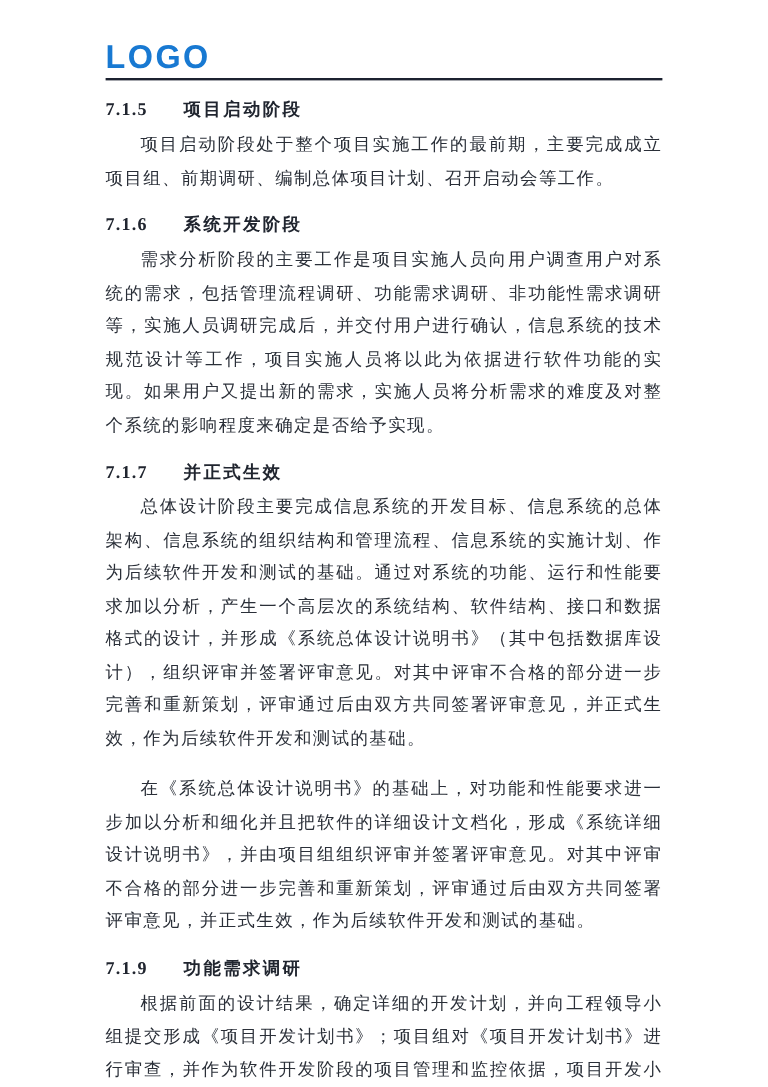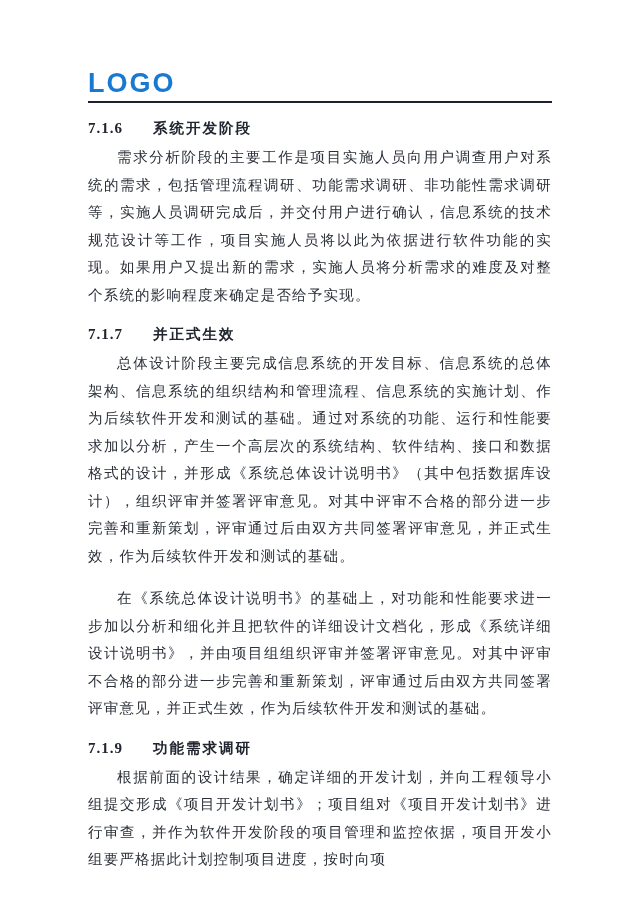--- a/index.html
+++ b/index.html
@@ -10,21 +10,21 @@
   .page {
     position: relative;
     width: 640px;
     height: 906px;
     margin: 0 auto;
     background: #ffffff;
     overflow: hidden;
     font-family: "Liberation Serif", serif;
     color: #2a2f38;
     box-sizing: border-box;
-    padding: 68px 88px 0 88px;
+    padding: 32px 88px 0 88px;
   }
   .logo {
     font-family: "Liberation Sans", sans-serif;
     font-weight: bold;
     font-size: 27px;
     line-height: 30px;
     letter-spacing: 2px;
     color: #1879d2;
     transform: scaleY(1.02);
     transform-origin: left top;
@@ -66,20 +66,27 @@
   }
 </style>
 </head>
 <body>
 
 <div class="page">
 
   <div class="logo">LOGO</div>
   <div class="header-rule"></div>
 
+  <div class="section">
+    <h2 class="section-heading">
+      <span class="section-number">7.1.5</span>
+      <span class="section-title">项目启动阶段</span>
+    </h2>
+    <p class="para">项目启动阶段处于整个项目实施工作的最前期，主要完成成立项目组、前期调研、编制总体项目计划、召开启动会等工作。</p>
+  </div>
 
   <div class="section">
     <h2 class="section-heading">
       <span class="section-number">7.1.6</span>
       <span class="section-title">系统开发阶段</span>
     </h2>
     <p class="para">需求分析阶段的主要工作是项目实施人员向用户调查用户对系统的需求，包括管理流程调研、功能需求调研、非功能性需求调研等，实施人员调研完成后，并交付用户进行确认，信息系统的技术规范设计等工作，项目实施人员将以此为依据进行软件功能的实现。如果用户又提出新的需求，实施人员将分析需求的难度及对整个系统的影响程度来确定是否给予实现。</p>
   </div>
 
   <div class="section">

